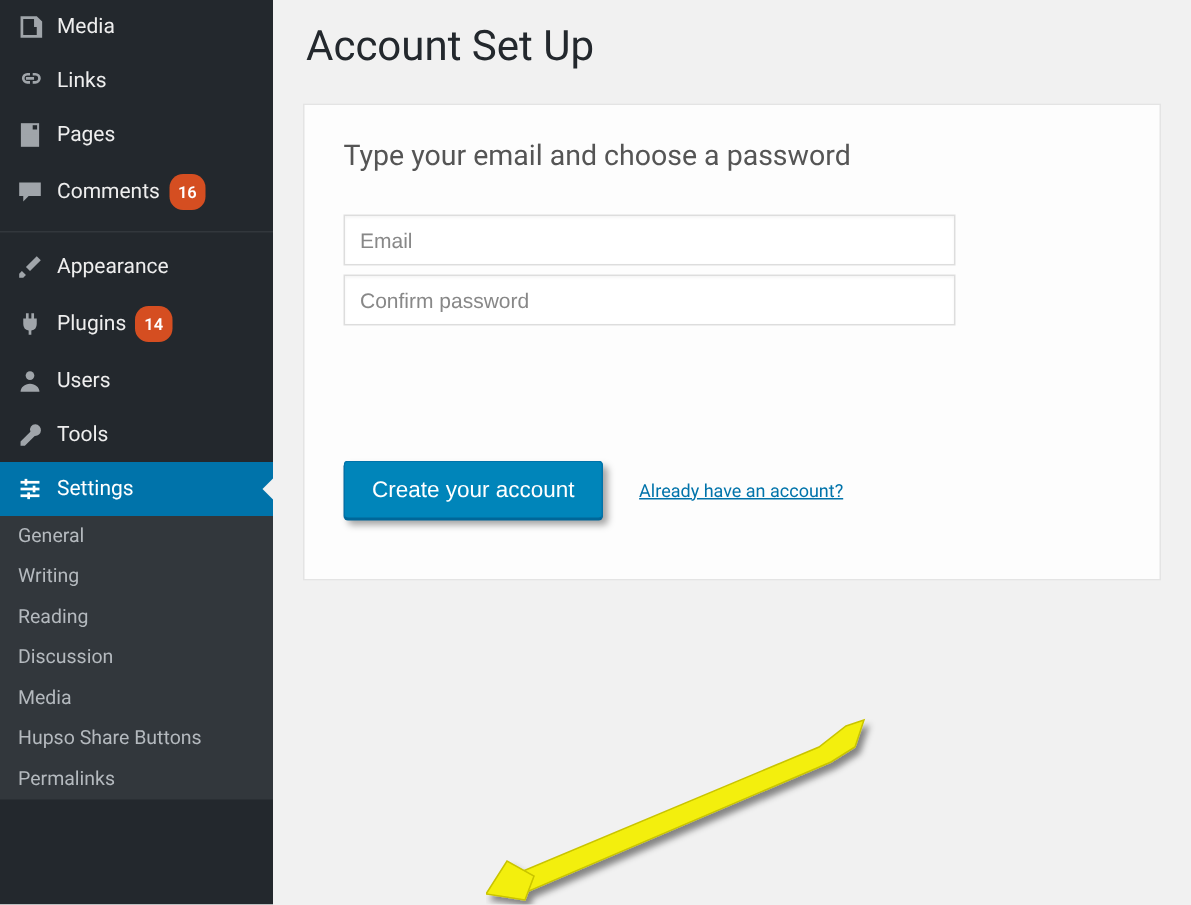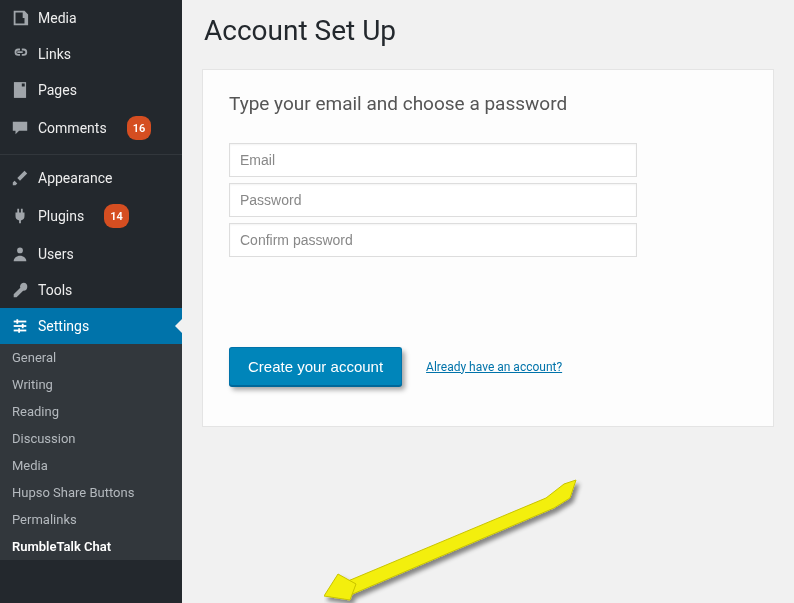--- a/index.html
+++ b/index.html
@@ -12,21 +12,21 @@
   .menu-item .icon svg { width: 18px; height: 18px; fill: currentColor; }
   .menu-item.active-parent { background: #0073aa; color: #fff; position: relative; }
   .menu-item.active-parent .icon { color: #fff; }
   .menu-item.active-parent::after {
     content: ""; position: absolute; right: -1px; top: 50%; transform: translateY(-50%);
     border: 8px solid transparent; border-right-color: #f1f1f1;
   }
   .badge {
     display: inline-flex; min-width: 18px; height: 18px; padding: 12px 6px;
     background: #d54e21; color: #fff; border-radius: 9px; font-size: 11px;
-    align-items: center; justify-content: center; margin-left: 20px; font-weight: 600;
+    align-items: center; justify-content: center; margin-left: 6px; font-weight: 600;
   }
   .separator { height: 6px; border-top: 1px solid #32373c; margin: 6px 0 0 0; }
   .submenu { background: #32373c; }
   .submenu li { padding: 6px 12px; font-size: 13px; color: #b4b9be; cursor: pointer; }
   .submenu li.current { color: #fff; font-weight: 600; }
   .content { flex: 1; padding: 10px 20px 20px 20px; position: relative; }
   h1 { font-size: 28px; font-weight: 400; color: #23282d; margin: 4px 0 22px 2px; }
   .panel { border: 1px solid #e4e4e4; background: #fdfdfd; padding: 22px 26px 40px 26px; }
   .panel-title { font-size: 19px; color: #555; margin-bottom: 28px; font-weight: 400; }
   .field-input {
@@ -139,30 +139,28 @@
         </li>
       </ul>
     <ul class="submenu" id="menu-sub">
         <li>General</li>
         <li>Writing</li>
         <li>Reading</li>
         <li>Discussion</li>
         <li>Media</li>
         <li>Hupso Share Buttons</li>
         <li>Permalinks</li>
-        <li class="current">RumbleTalk Chat</li>
       </ul>
   </nav>
 
   <main class="content">
     <h1>Account Set Up</h1>
     <section class="panel">
       <h2 class="panel-title">Type your email and choose a password</h2>
       <input class="field-input" type="text" placeholder="Email" style="">
-      <input class="field-input" type="password" placeholder="Password" style="">
       <input class="field-input" type="password" placeholder="Confirm password" style="">
       <div class="actions">
         <button class="btn-primary">Create your account</button>
         <a class="link-alt">Already have an account?</a>
       </div>
     </section>
 
     <svg class="arrow" width="260" height="130">
       <defs>
         <filter id="ds" x="-20%" y="-20%" width="160%" height="160%">

